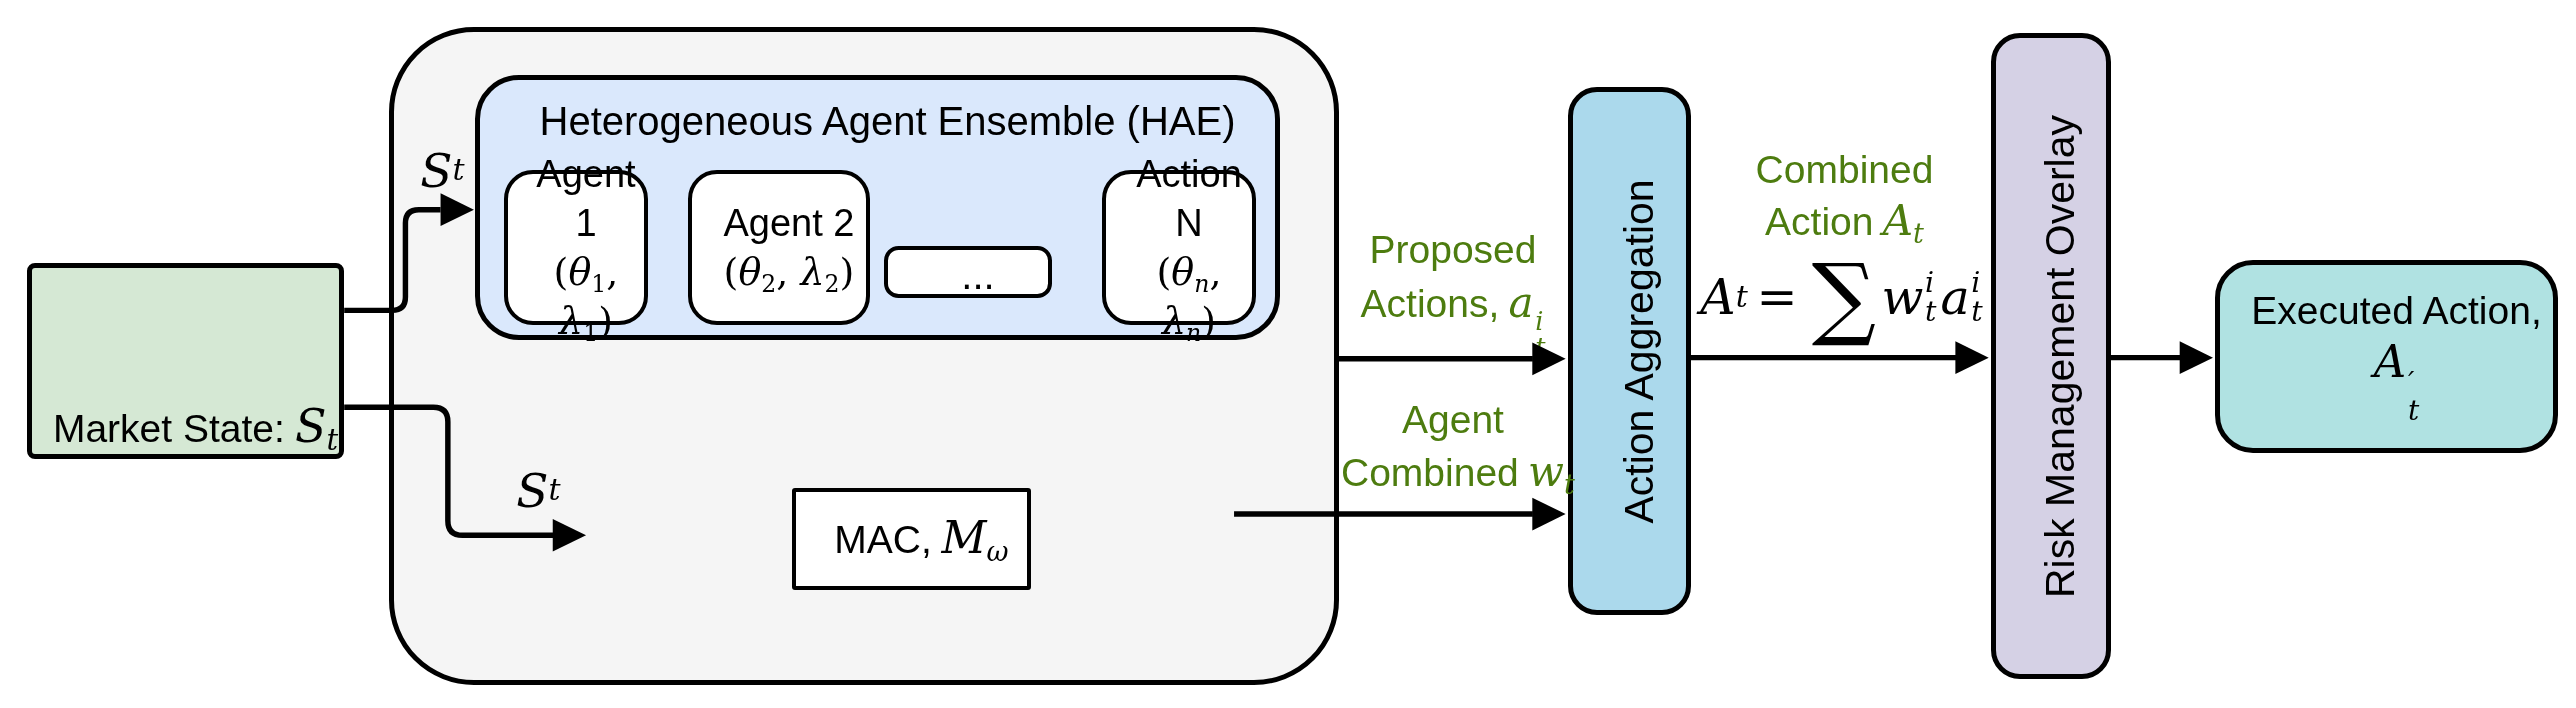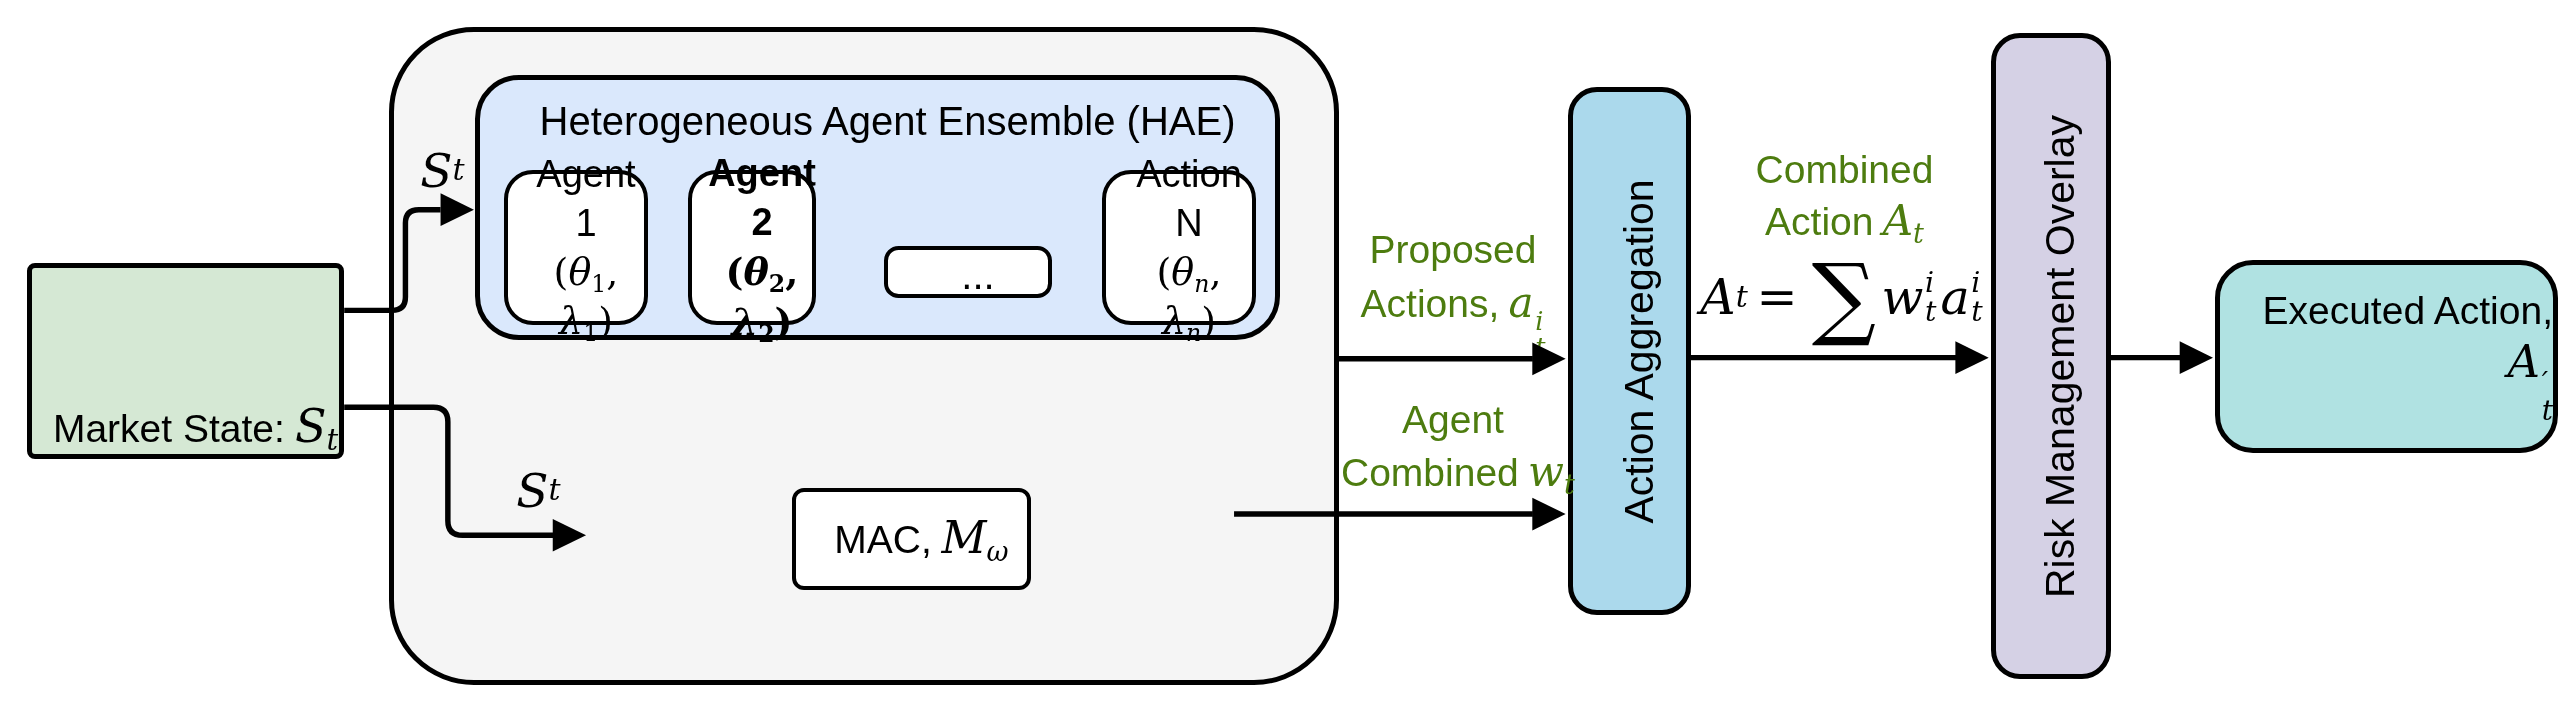--- a/index.html
+++ b/index.html
@@ -74,54 +74,54 @@
     <div class="txt" style="margin-top:16px; font-size:40px;">Heterogeneous Agent Ensemble (HAE)</div>
   </div>
 
   <div class="box" style="left: 504px; top: 170px; width: 144px; height: 155px; border-radius: 29px; border-width: 4.9px; background-color: rgb(255, 255, 255);">
     <div class="txt" style="font-size:38px; line-height:49px;">
       <span>Agent 1</span><br>
       <span class="mup">(</span><span class="mi">θ</span><sub class="mn">1</sub><span class="mup">, </span><span class="mi">λ</span><sub class="mn">1</sub><span class="mup">)</span>
     </div>
   </div>
 
-  <div class="box" style="left: 688px; top: 170px; width: 128px; height: 155px; border-radius: 29px; border-width: 4.9px; background-color: rgb(255, 255, 255); font-weight: bold;">
+  <div class="box" style="left: 688px; top: 170px; width: 182px; height: 155px; border-radius: 29px; border-width: 4.9px; background-color: rgb(255, 255, 255);">
     <div class="txt" style="font-size:38px; line-height:49px;">
       <span>Agent 2</span><br>
       <span class="mup">(</span><span class="mi">θ</span><sub class="mn">2</sub><span class="mup">, </span><span class="mi">λ</span><sub class="mn">2</sub><span class="mup">)</span>
     </div>
   </div>
 
   <div class="box" style="left: 884px; top: 246px; width: 168px; height: 52px; border-radius: 14.6px; border-width: 4.9px; background-color: rgb(255, 255, 255);">
     <div class="txt" style="font-size:40px; line-height:24px; margin-top:6px;">...</div>
   </div>
 
   <div class="box" style="left: 1102px; top: 170px; width: 154px; height: 155px; border-radius: 29px; border-width: 4.9px; background-color: rgb(255, 255, 255);">
     <div class="txt" style="font-size:38px; line-height:49px;">
       <span>Action N</span><br>
       <span class="mup">(</span><span class="mi">θ</span><sub class="m">n</sub><span class="mup">, </span><span class="mi">λ</span><sub class="m">n</sub><span class="mup">)</span>
     </div>
   </div>
 
 
-  <div class="box" style="left: 792px; top: 488px; width: 239px; height: 102px; border-radius: 12px; border-width: 4.9px; background-color: rgb(255, 255, 255);">
+  <div class="box" style="left: 792px; top: 488px; width: 239px; height: 102px; border-radius: 3px; border-width: 4.9px; background-color: rgb(255, 255, 255);">
     <div class="txt" style="font-size:39px;">
       <span>MAC,</span><span class="mi gap" style="font-size:44px;">M</span><sub class="m" style="font-size:27px;">ω</sub>
     </div>
   </div>
 
   <div class="box" style="left: 1568px; top: 87px; width: 123px; height: 528px; border-radius: 29px; background-color: rgb(171, 217, 236);">
     <span class="vtext">Action Aggregation</span>
   </div>
 
   <div class="box" style="left: 1991px; top: 33px; width: 120px; height: 646px; border-radius: 29px; background-color: rgb(213, 209, 229);">
     <span class="vtext">Risk Management Overlay</span>
   </div>
 
-  <div class="box" style="left: 2215px; top: 260px; width: 343px; height: 193px; border-radius: 38px; flex-direction: column; background-color: rgb(176, 226, 226); align-items: flex-end;">
+  <div class="box" style="left: 2215px; top: 260px; width: 343px; height: 193px; border-radius: 38px; flex-direction: column; background-color: rgb(176, 226, 226);">
     <div class="txt" style="font-size:39px; line-height:47px;">Executed Action,</div>
     <div style="line-height:55px;">
       <span class="mi" style="font-size:45px;">A</span><span class="stack" style="font-size:28px;">
           <span>′</span>
           <span>t</span>
         </span>
     </div>
   </div>
 
   <div class="mathlabel" style="left:382px; top:136px; width:121px; height:68px;">

